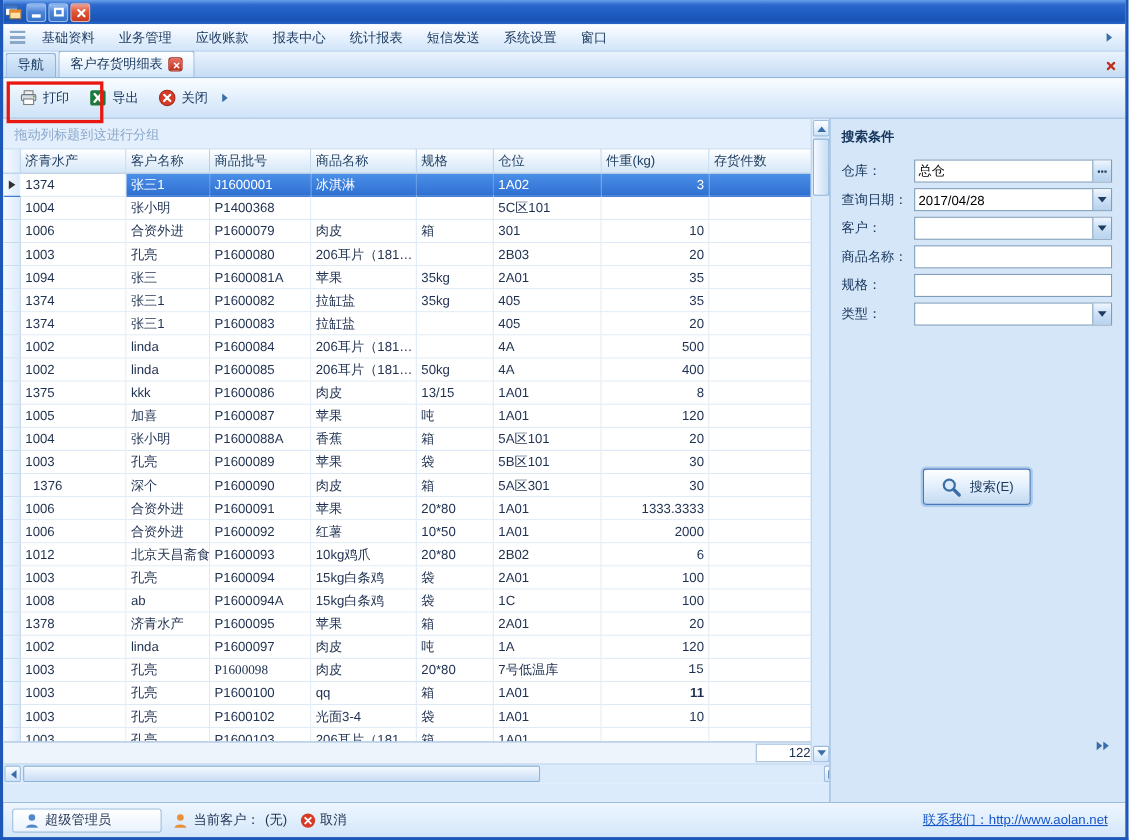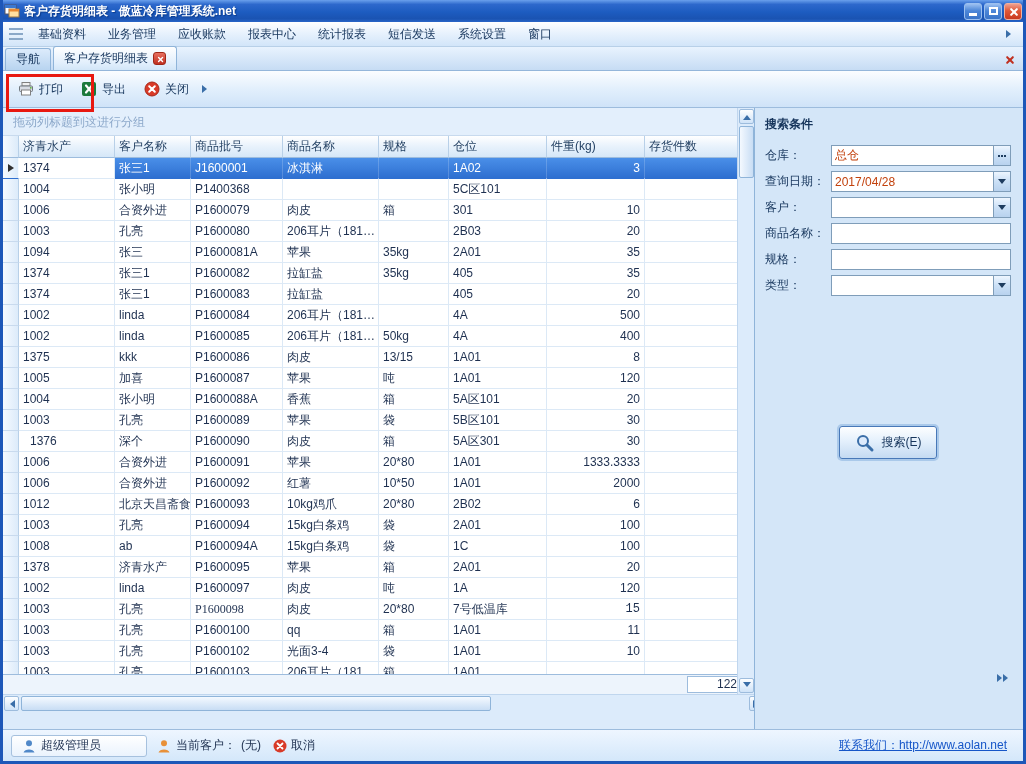--- a/index.html
+++ b/index.html
@@ -96,21 +96,21 @@
   .h-thumb { position:absolute; top:1px; left:18px; width:470px; height:15px;
              background:linear-gradient(#f4f9ff,#c8ddf4); border:1px solid #8fb4d9; border-radius:2px; }
   .bottom-gap { position:absolute; left:0; top:604px; width:779px; height:17px; background:#dcebfb; }
 
   
   .search-panel { position:relative; flex:1; background:#d4e6f8; border-left:1px solid #8fb4d9; padding:8px 12px 0 10px; }
   .panel-title { color:#16355c; font-weight:bold; margin-bottom:12px; }
   .field { display:flex; align-items:center; margin-bottom:5px; }
   .flabel { width:66px; color:#16355c; white-space:nowrap; }
   .fctrl { display:flex; flex:1; height:21px; border:1px solid #7f9db9; background:#fff; }
-  .fctrl input { border:none; outline:none; flex:1; min-width:0; padding:0 3px; font:12px "Liberation Sans","DejaVu Sans",sans-serif; color:#c2410c; background:transparent; }
+  .fctrl input { border:none; outline:none; flex:1; min-width:0; padding:0 3px; font:12px "Liberation Sans","DejaVu Sans",sans-serif; color:#000000; background:transparent; }
   .fbtn { width:17px; display:flex; align-items:center; justify-content:center;
           background:linear-gradient(#eef6ff,#cbe0f6 50%,#b8d2ee); border-left:1px solid #7f9db9; }
   .fbtn.dd i { width:0; height:0; border:4px solid transparent; border-top:5px solid #1e3c5f; margin-top:4px; }
   .fbtn.el i { width:2px; height:2px; background:#1e3c5f; box-shadow:3px 0 0 #1e3c5f,6px 0 0 #1e3c5f; margin-left:-6px; }
   .search-btn { display:flex; align-items:center; justify-content:center; gap:7px;
                 width:98px; height:33px; margin:130px auto 0; cursor:default;
                 border:1px solid #4878b8; border-radius:3px; color:#16355c; font:12px "Liberation Sans","DejaVu Sans",sans-serif;
                 background:linear-gradient(#fdfeff,#e4f0fc 45%,#c4daf2); box-shadow:0 0 0 2px #aac9ea; }
   .panel-more { position:absolute; right:8px; bottom:44px; width:18px; height:14px; display:flex; align-items:center; }
   .panel-more i { width:0; height:0; border:4px solid transparent; border-left:5px solid #3a6ea8; }
@@ -136,21 +136,20 @@
 
   <div class="titlebar">
     <span class="app-icon">
       <svg width="16" height="16" viewBox="0 0 16 16">
         <rect x="1" y="2" width="11" height="9" fill="#fff" stroke="#556"></rect>
         <rect x="1" y="2" width="11" height="3" fill="#3a78d0"></rect>
         <rect x="5" y="6" width="10" height="8" fill="#ffe0a0" stroke="#997744"></rect>
         <rect x="5" y="6" width="10" height="2.5" fill="#e88830"></rect>
       </svg>
     </span>
-    <span class="title-text">客户存货明细表 - 傲蓝冷库管理系统.net</span>
     <span class="win-btns">
       <span class="wbtn">
           <i class="g-min"></i>
         </span>
       <span class="wbtn">
           <i class="g-max"></i>
         </span>
       <span class="wbtn close">
           <i class="x-lines"></i>
         </span>
@@ -486,21 +485,21 @@
             <div class="cell c7" style="width: 120px;">2</div>
           </div>
           <div class="grow">
     <div class="cell ind" style="width: 16px;"></div>
   <div class="cell c0" style="width: 96px;">1003</div>
             <div class="cell c1" style="width: 76px;">孔亮</div>
             <div class="cell c2" style="width: 92px;">P1600100</div>
             <div class="cell c3" style="width: 96px;">qq</div>
             <div class="cell c4" style="width: 70px;">箱</div>
             <div class="cell c5" style="width: 98px;">1A01</div>
-            <div class="cell c6" style="width: 98px;">11</div>
+            <div class="cell c6" style="width: 98px; font-weight: bold;">11</div>
             <div class="cell c7" style="width: 120px;"></div>
           </div>
           <div class="grow">
     <div class="cell ind" style="width: 16px;"></div>
   <div class="cell c0" style="width: 96px;">1003</div>
             <div class="cell c1" style="width: 76px;">孔亮</div>
             <div class="cell c2" style="width: 92px;">P1600102</div>
             <div class="cell c3" style="width: 96px;">光面3-4</div>
             <div class="cell c4" style="width: 70px;">袋</div>
             <div class="cell c5" style="width: 98px;">1A01</div>

